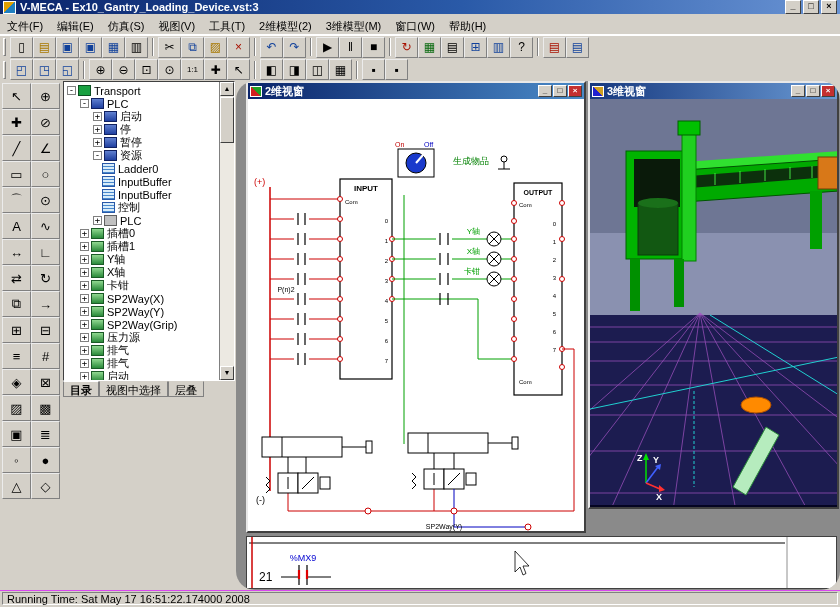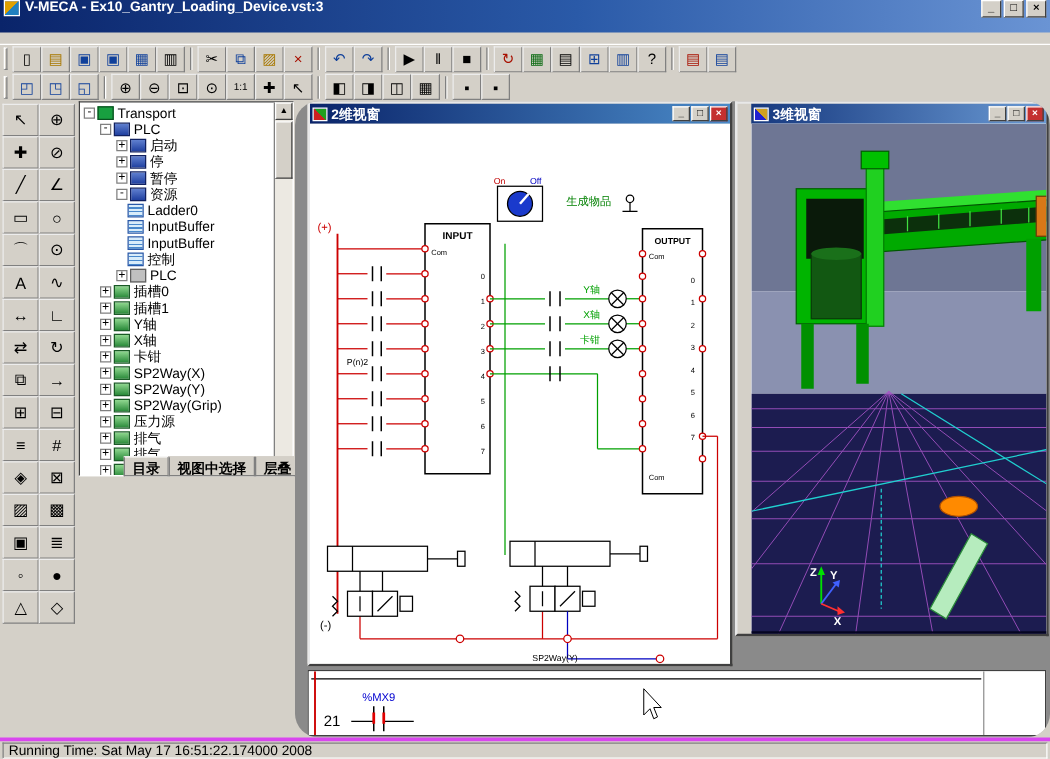--- a/index.html
+++ b/index.html
@@ -1,23 +1,23 @@
 <!DOCTYPE html>
 <html><head>
 <meta charset="utf-8">
 <style>
   * { margin:0; padding:0; box-sizing:border-box; }
   body { width:840px; height:607px; overflow:hidden; }
   #app { position:relative; width:840px; height:607px; background:#d4d0c8;
          font-family:"Liberation Sans","DejaVu Sans",sans-serif; font-size:11px; color:#000; }
 
   
-  .titlebar { position:absolute; left:0; top:0; right:0; height:26px;
+  .titlebar { position:absolute; left:0; top:0; right:0; height:14px;
     background:linear-gradient(90deg,#0a246a,#2a5aa8 55%,#6a94d4); color:#fff;
-    display:flex; align-items:flex-start; padding:0 3px; font-weight:bold; }
+    display:flex; align-items:center; padding:0 3px; font-weight:bold; }
   .app-icon { width:13px; height:13px; margin-right:4px;
     background:linear-gradient(135deg,#e0a000 0 50%,#2080c0 50% 100%); border:1px solid #fff; }
   .tb-btns { margin-left:auto; display:flex; gap:2px; }
   .tb-btn { width:16px; height:14px; background:#d4d0c8; color:#000; font-weight:bold;
     border:1px solid; border-color:#fff #404040 #404040 #fff; font-size:9px; line-height:11px; text-align:center; }
 
   
   .menubar { position:absolute; left:0; top:18px; right:0; height:17px; display:flex; align-items:center;
     background:#d4d0c8; border-bottom:1px solid #fff; }
   .menu-item { padding:1px 7px; white-space:nowrap; }
@@ -54,62 +54,74 @@
   .tico[data-icon="card"]{background:repeating-linear-gradient(#d8ecfa 0 2px,#4888cc 2px 3px);border-color:#2858a8;}
   .tico[data-icon="gray"]{background:#c0c0c0;border-color:#606060;}
   .tico[data-icon="mech"]{background:linear-gradient(#90d890,#2a8a3a);border-color:#1a5a26;}
   .tlabel { font-size:11px; }
   .tree-scroll { position:absolute; right:1px; top:1px; bottom:17px; width:15px; background:#ece9e2; border-left:1px solid #808080; }
   .sb-btn { width:14px; height:14px; background:#d4d0c8; border:1px solid; border-color:#fff #404040 #404040 #fff;
     font-size:7px; text-align:center; line-height:12px; }
   .sb-down { position:absolute; bottom:0; }
   .sb-thumb { position:absolute; top:15px; left:0; width:14px; height:46px; background:#d4d0c8;
     border:1px solid; border-color:#fff #404040 #404040 #fff; }
-  .tree-tabs { position:absolute; left:0; bottom:16px; height:16px; display:flex;margin-left:36px; }
-  .tab { padding:1px 6px; background:#d4d0c8; border:1px solid #808080; border-top:1px solid #d4d0c8; white-space:nowrap;font-weight:bold; }
+  .tree-tabs { position:absolute; left:0; bottom:0; height:16px; display:flex; }
+  .tab { padding:1px 6px; background:#d4d0c8; border:1px solid #808080; border-top:1px solid #d4d0c8; white-space:nowrap; }
   .tab[data-active="true"] { font-weight:bold; border-top-color:#fff; }
 
   
   .mdi { position:absolute; left:236px; top:81px; right:0; bottom:17px; background:#8a8a8a; overflow:hidden;border-radius:19px; }
   .win { position:absolute; border:2px solid; border-color:#e8e8e8 #404040 #404040 #e8e8e8; background:#d4d0c8; }
   .win-title { height:16px; display:flex; align-items:center; padding:0 2px; color:#fff; font-weight:bold;
     background:linear-gradient(90deg,#0a246a,#4a8ac8); }
   .win3d .win-title { background:linear-gradient(90deg,#16387e,#6a9ad4); }
   .wicon { width:12px; height:11px; margin-right:3px; border:1px solid #fff; }
   .wicon-2d { background:linear-gradient(45deg,#d02020 50%,#20a020 50%); }
   .wicon-3d { background:linear-gradient(45deg,#2020d0 50%,#d0a020 50%); }
   .wbtns { margin-left:auto; display:flex; gap:1px; }
   .wbtn { width:14px; height:12px; background:#d4d0c8; color:#000; border:1px solid; border-color:#fff #404040 #404040 #fff;
     font-size:8px; line-height:10px; text-align:center; font-weight:bold; }
   .wbtn-close { background:#c43030; color:#fff; }
   .win-body { position:relative; width:100%; height:calc(100% - 16px); background:#fff; overflow:hidden; }
   #win2d { left:10px; top:0; width:340px; height:452px; }
-  #win3d { left:352px; top:0; width:251px; height:428px;padding-left:11px; }
+  #win3d { left:352px; top:0; width:251px; height:428px; }
   .ladder-strip { position:absolute; left:10px; top:455px; width:591px; height:53px; background:#fff; border:1px solid #404040; }
 
   
-  .statusbar { position:absolute; left:0; right:0; bottom:0; height:17px; background:#d4d0c8; border-top:3px solid #d946ef; padding:1px 2px; }
+  .statusbar { position:absolute; left:0; right:0; bottom:0; height:17px; background:#d4d0c8; border-top:1px solid #d946ef; padding:1px 2px; }
   .status-cell { height:13px; border:1px solid; border-color:#808080 #fff #fff #808080; padding:0 4px; line-height:12px; }
   svg { display:block; }
 </style>
 </head>
 <body>
 
 <div id="app">
 
   <div class="titlebar">
     <span class="app-icon"></span>
     <span>V-MECA - Ex10_Gantry_Loading_Device.vst:3</span>
     <span class="tb-btns">
       <span class="tb-btn">_</span>
       <span class="tb-btn">□</span>
       <span class="tb-btn">×</span>
     </span>
   </div>
 
+  <div class="menubar">
+
+  <span class="menu-item">文件(F)</span>
+      <span class="menu-item">编辑(E)</span>
+      <span class="menu-item">仿真(S)</span>
+      <span class="menu-item">视图(V)</span>
+      <span class="menu-item">工具(T)</span>
+      <span class="menu-item">2维模型(2)</span>
+      <span class="menu-item">3维模型(M)</span>
+      <span class="menu-item">窗口(W)</span>
+      <span class="menu-item">帮助(H)</span>
+    </div>
 
   <div class="toolbar" id="toolbar1">
     <span class="grip"></span>
 
   <span class="tbtn">▯</span>
       <span class="tbtn c-yel">▤</span>
       <span class="tbtn c-blue">▣</span>
       <span class="tbtn c-blue">▣</span>
       <span class="tbtn c-blue">▦</span>
       <span class="tbtn">▥</span>

